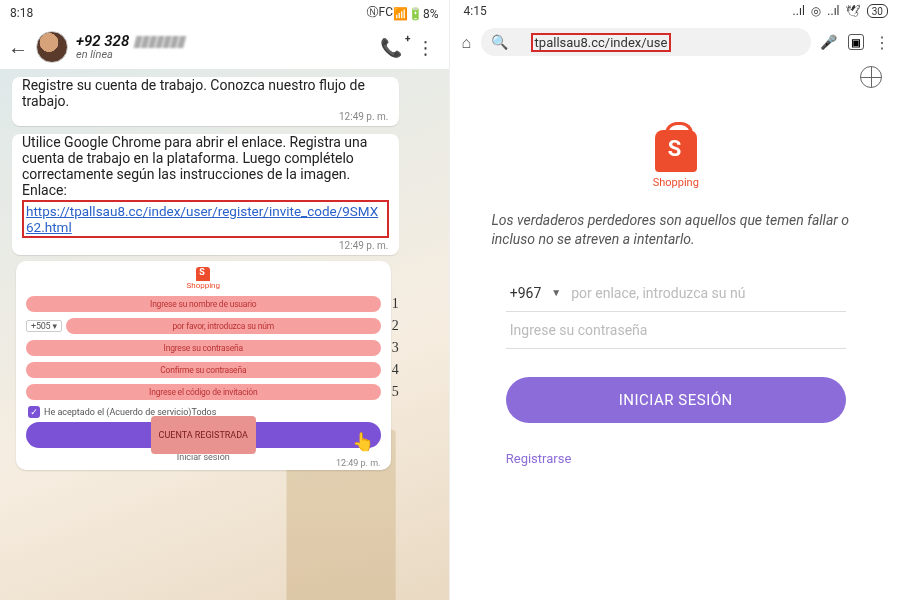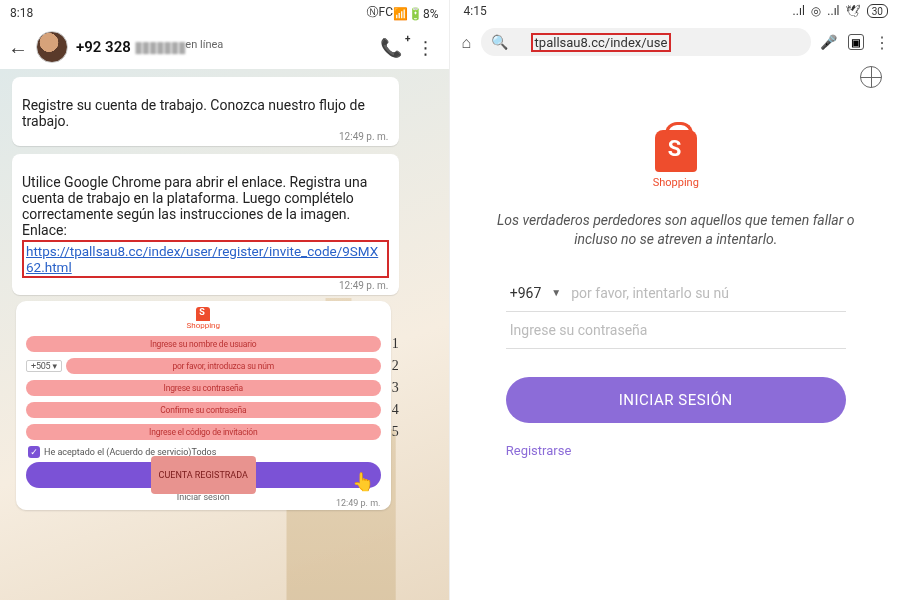--- a/index.html
+++ b/index.html
@@ -38,21 +38,21 @@
     align-items: center;
     padding: 6px 8px;
     gap: 8px;
   }
   .back-arrow { font-size: 20px; font-weight: bold; color: #333; }
   .avatar {
     width: 32px; height: 32px; border-radius: 50%;
     background: radial-gradient(circle at 40% 35%, #d6a27a 0 35%, #5a3a2a 36% 100%);
     border: 1px solid #ccc;
   }
-  .contact-block { flex:1; display:flex; flex-direction:row; line-height:1.1; }
+  .contact-block { flex:1; display:flex; flex-direction:column; line-height:1.1;font-style:italic; }
   .contact-num { font-weight: 600; font-size: 15px; color:#111; }
   .contact-num .blur { color:#aaa; filter: blur(1px); letter-spacing:-1px;}
   .contact-sub { font-size: 11px; color:#666; }
   .call-ico { font-size: 18px; color:#333; position:relative; }
   .call-ico sup { font-size:10px; font-weight:bold; position:absolute; top:-4px; right:-8px;}
   .kebab { font-size: 18px; color:#333; padding:0 6px; }
 
   .chat-area {
     flex:1;
     position:relative;
@@ -65,21 +65,21 @@
     background:
       radial-gradient(circle at 65% 20%, rgba(255,255,255,.4) 0 3px, transparent 4px) ,
       linear-gradient(#e8d7bb,#d8c29e);
     clip-path: polygon(30% 100%, 30% 45%, 45% 40%, 45% 10%, 55% 10%, 55% 40%, 72% 45%, 72% 100%);
     opacity:.85;
   }
   .bubble {
     background:#fff;
     border-radius:8px;
     margin:8px 50px 4px 12px;
-    padding:20px 10px 4px 10px;
+    padding:0 10px 4px 10px;
     font-size:14px;
     color:#222;
     box-shadow:0 1px 1px rgba(0,0,0,.1);
     position:relative;
     z-index:2;
   }
   .bubble .time { text-align:right; font-size:10px; color:#888; margin-top:2px;}
   .bubble a { color:#2a62c9; text-decoration:underline; word-break:break-all; font-size:13.5px;}
   .linkbox { border:2px solid #d42a2a; padding:1px 2px; display:block; margin-top:2px;}
 
@@ -150,33 +150,33 @@
 
   .right-body{ flex:1; display:flex;flex-direction:column;align-items:center;padding:20px 30px; }
   .shop-logo{
     width:42px;height:42px;background:#ee4d2d;border-radius:8px 8px 4px 4px;position:relative;margin-top:18px;
   }
   .shop-logo::before{
     content:"";position:absolute;top:-8px;left:10px;width:22px;height:12px;border:3px solid #ee4d2d;border-bottom:none;border-radius:12px 12px 0 0;
   }
   .shop-logo::after{content:"S";position:absolute;color:#fff;font-weight:bold;font-size:22px;left:13px;top:6px;}
   .shop-label{color:#ee4d2d;font-size:11px;margin-top:4px;}
-  .quote{ font-style:italic;color:#555;text-align:center;font-size:14px;margin:22px 10px 26px 10px; line-height:1.35;}
+  .quote{ font-style:italic;color:#555;font-size:14px;margin:22px 10px 26px 10px; line-height:1.35;}
   .inp{
     width:100%;max-width:340px;border-bottom:1px solid #ddd;padding:10px 4px;display:flex;align-items:center;gap:10px;font-size:14px;color:#333;
   }
   .inp .code{color:#333;}
   .inp .caret{font-size:10px;color:#666;}
   .inp .ph{color:#bbb;flex:1;white-space:nowrap;overflow:hidden;}
   .login-btn{
     width:100%;max-width:340px;background:#8c6cd8;color:#fff;border-radius:26px;
     height:46px;display:flex;align-items:center;justify-content:center;font-size:15px;margin-top:28px;letter-spacing:.5px;
   }
   .links-row{
-    width:100%;max-width:340px;display:flex;justify-content:space-between;margin-top:20px;font-size:13px;color:#8c6cd8;
+    width:100%;max-width:340px;display:flex;justify-content:space-between;margin-top:28px;font-size:13px;color:#8c6cd8;
   }
   .links-row .cc{ text-align:right; max-width:160px;}
 </style>
 </head>
 <body>
 
 <div class="panel panel-left">
   <div class="statusbar-l">
     <span>8:18</span>
     <span class="right-icons">
@@ -287,21 +287,21 @@
 
   <div class="right-body">
     <div class="shop-logo"></div>
     <div class="shop-label">Shopping</div>
 
     <div class="quote">Los verdaderos perdedores son aquellos que temen fallar o incluso no se atreven a intentarlo.</div>
 
     <div class="inp">
       <span class="code">+967</span>
       <span class="caret">▼</span>
-      <span class="ph">por favor, intentarlo su nú</span>
+      <span class="ph">por enlace, introduzca su nú</span>
     </div>
     <div class="inp">
       <span class="ph">Ingrese su contraseña</span>
     </div>
 
     <div class="login-btn">
       <span>INICIAR SESIÓN</span>
     </div>
 
     <div class="links-row">

